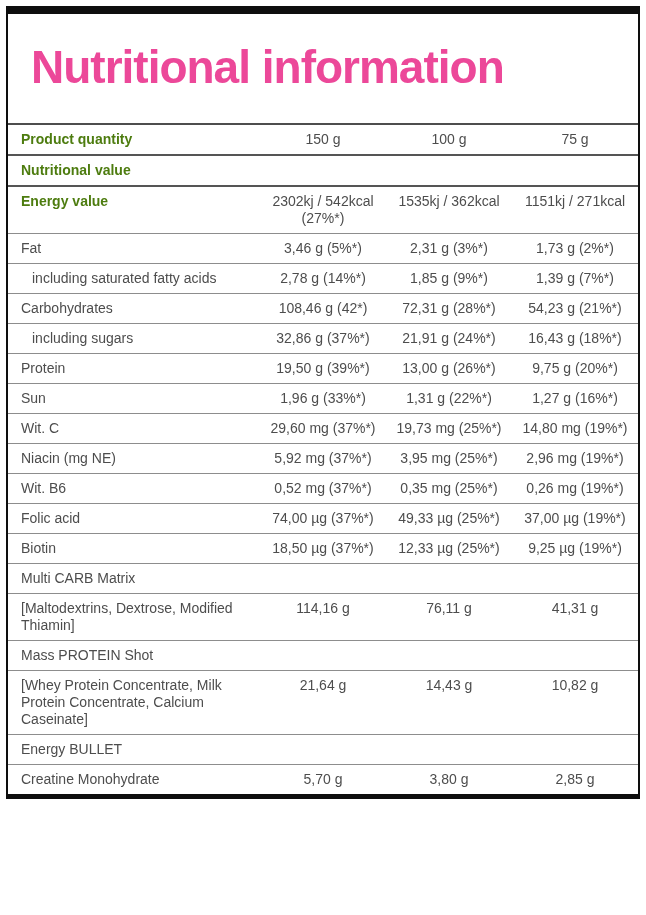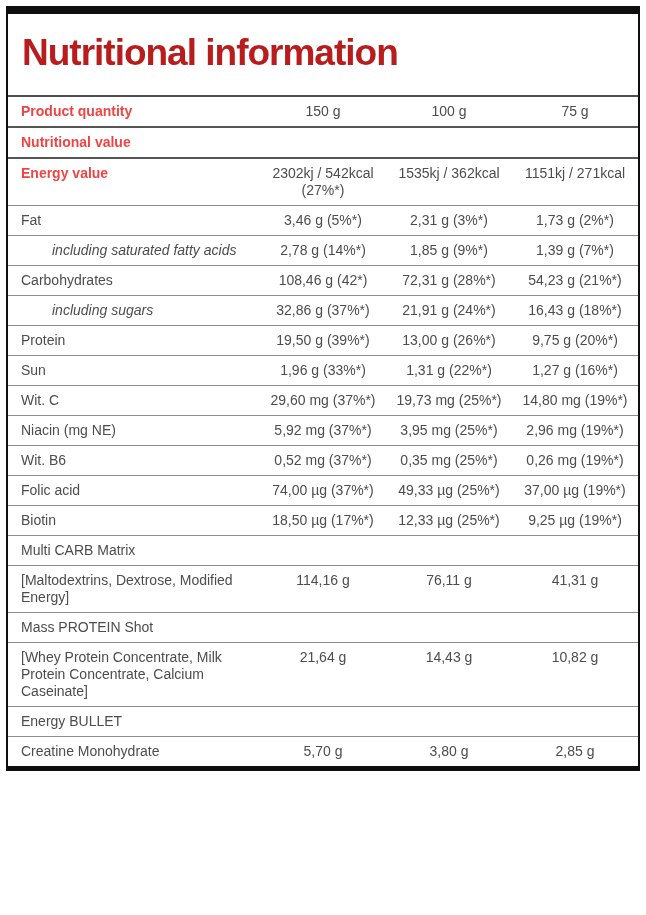--- a/index.html
+++ b/index.html
@@ -15,47 +15,47 @@
     background: #ffffff;
     border: 2px solid #0e0e0e;
     border-top-width: 8px;
     border-bottom-width: 5px;
   }
   .titlebar {
     padding: 19px 14px 21px 14px;
     border-bottom: 2px solid #4d4d4d;
   }
   .title {
-    margin: 0;
-    font-size: 37px;
+    margin: 9px;
+    font-size: 46px;
     font-weight: bold;
     letter-spacing: -1px;
-    color: #b91c1c;
+    color: #ec4899;
     line-height: 1.1;
   }
   table.nutrition {
     width: 100%;
     border-collapse: collapse;
     table-layout: fixed;
   }
   col.c-label { width: 40%; }
   col.c-val   { width: 20%; }
   td {
     font-size: 14px;
     line-height: 17px;
     color: #4d4d4d;
     padding: 6px 4px;
     vertical-align: top;
     border-bottom: 1px solid #8d8d8d;
     overflow: hidden;
   }
   td.label { text-align: left; padding-left: 13px; }
   td.val   { text-align: center; }
-  tr.bold td.label { font-weight: bold; color: #ef4444; margin-top: 20px; }
-  tr.indent td.label { padding-left: 44px; font-style: italic; }
+  tr.bold td.label { font-weight: bold; color: #4d7c0f; margin-top: 20px; }
+  tr.indent td.label { padding-left: 24px; }
   tbody tr:nth-child(1) td,
   tbody tr:nth-child(2) td { border-bottom-width: 2px; border-bottom-color: #555555; }
   tbody tr:last-child td { border-bottom: none; }
 </style>
 </head>
 <body>
 
 <div class="sheet">
   <div class="titlebar">
     <h1 class="title">Nutritional information</h1>
@@ -139,30 +139,30 @@
     <td class="val">0,26 mg (19%*)</td>
   </tr>
         <tr>
     <td class="label">Folic acid</td>
     <td class="val">74,00 µg (37%*)</td>
     <td class="val">49,33 µg (25%*)</td>
     <td class="val">37,00 µg (19%*)</td>
   </tr>
         <tr>
     <td class="label">Biotin</td>
-    <td class="val">18,50 µg (17%*)</td>
+    <td class="val">18,50 µg (37%*)</td>
     <td class="val">12,33 µg (25%*)</td>
     <td class="val">9,25 µg (19%*)</td>
   </tr>
         <tr>
     <td class="label" colspan="4">Multi CARB Matrix</td>
 
   </tr>
         <tr>
-    <td class="label">[Maltodextrins, Dextrose, Modified Energy]</td>
+    <td class="label">[Maltodextrins, Dextrose, Modified Thiamin]</td>
     <td class="val">114,16 g</td>
     <td class="val">76,11 g</td>
     <td class="val">41,31 g</td>
   </tr>
         <tr>
     <td class="label" colspan="4">Mass PROTEIN Shot</td>
 
   </tr>
         <tr>
     <td class="label">[Whey Protein Concentrate, Milk Protein Concentrate, Calcium Caseinate]</td>

